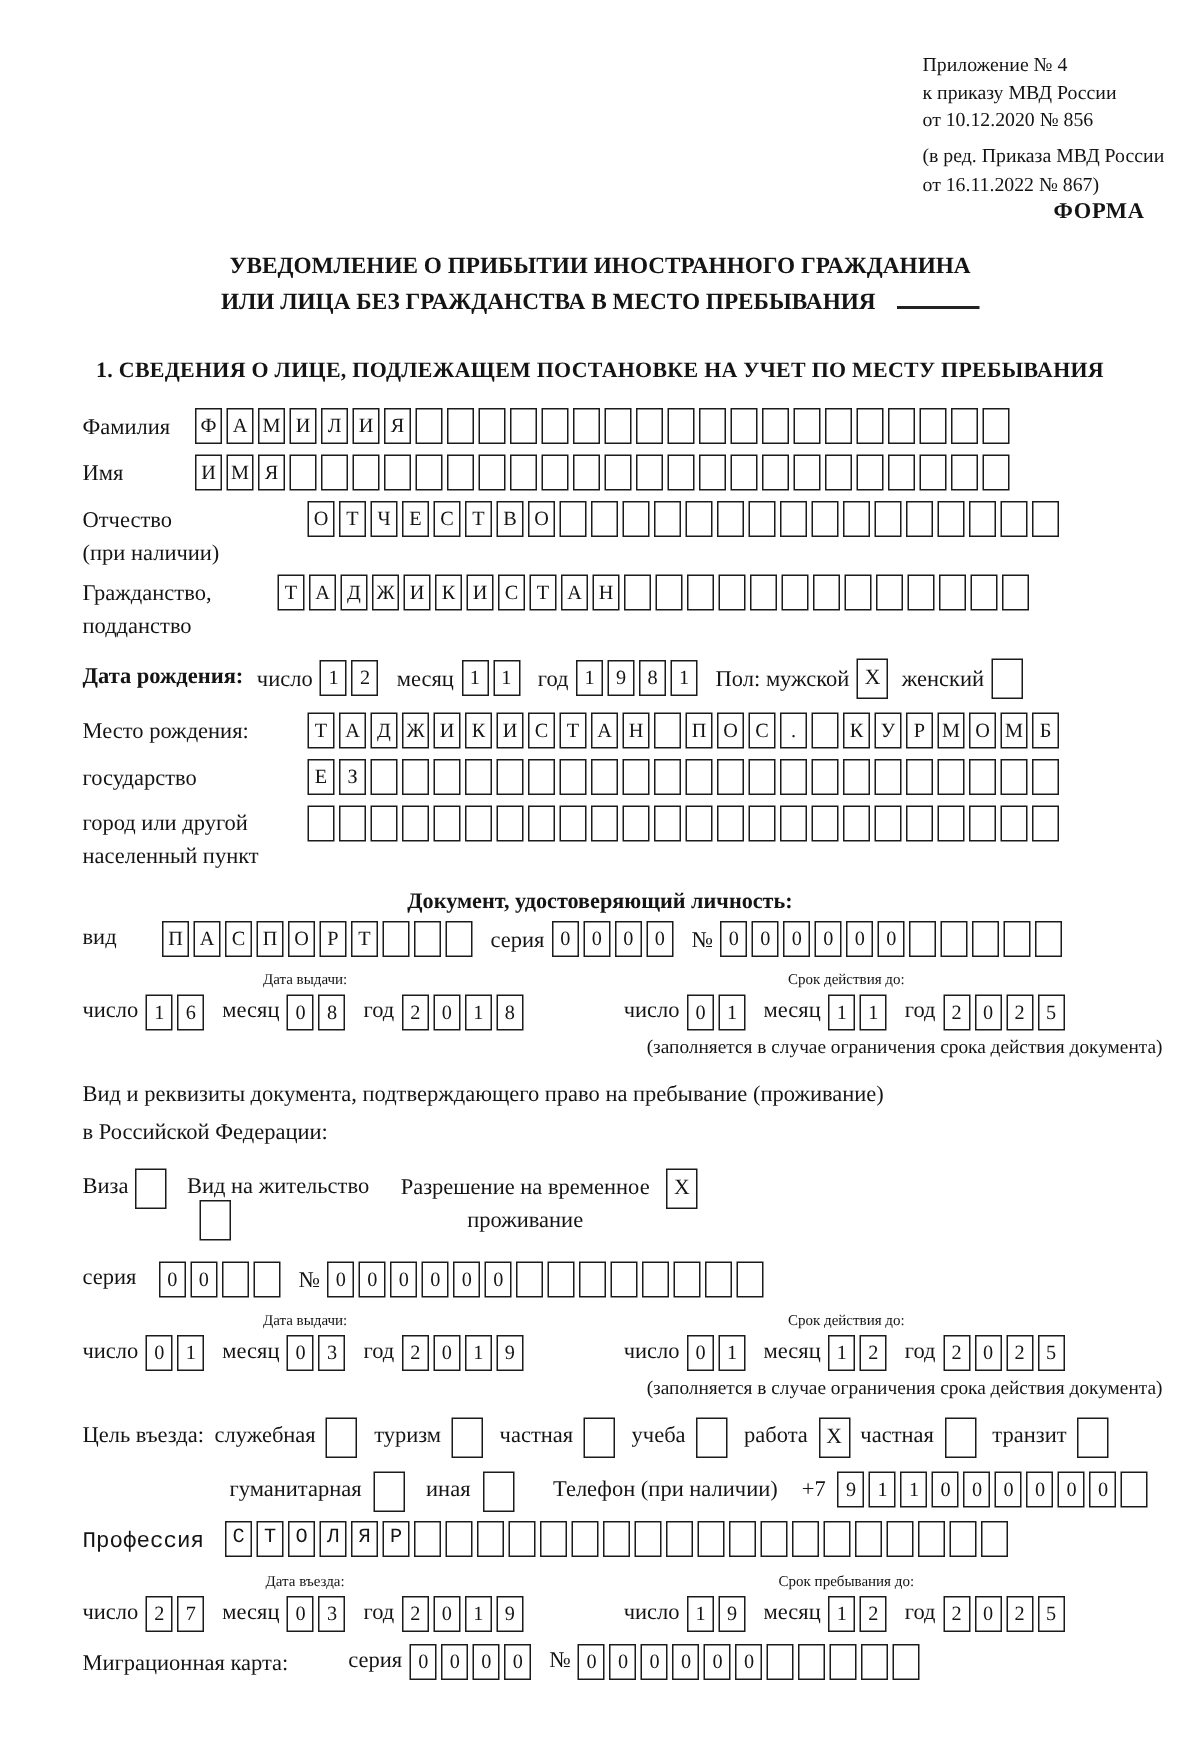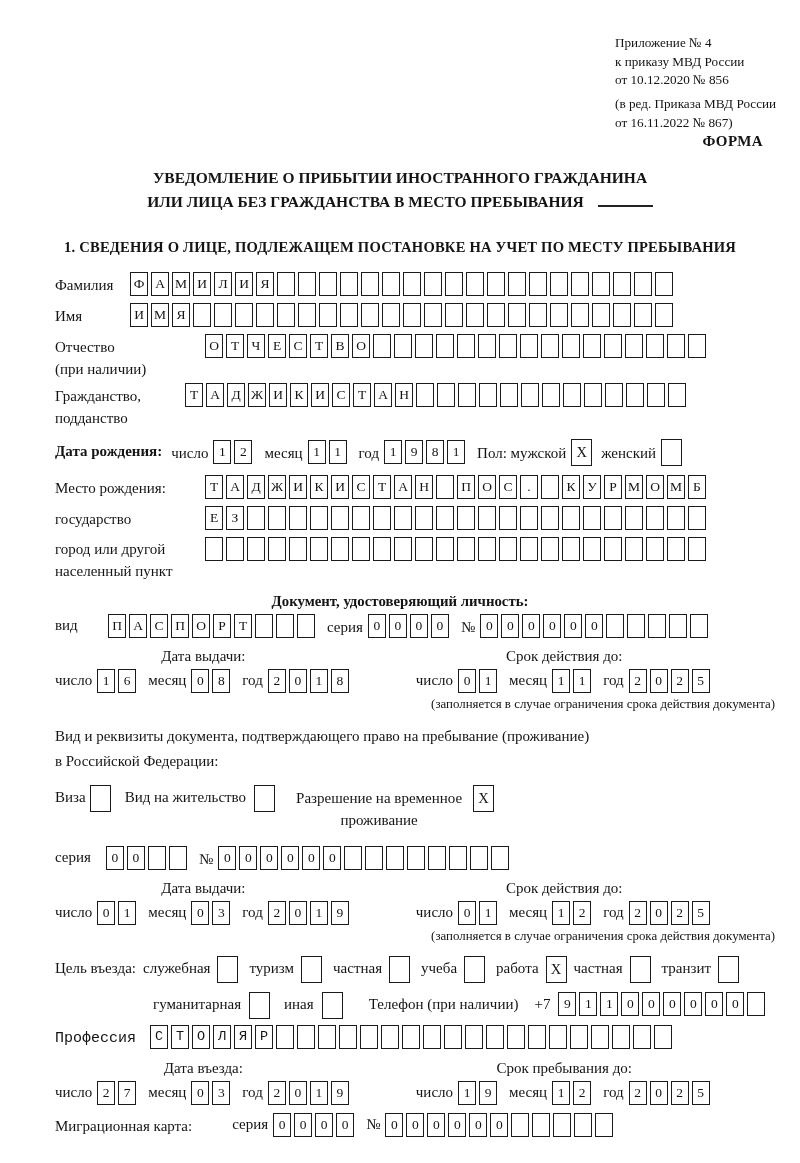--- a/index.html
+++ b/index.html
@@ -41,35 +41,35 @@
     display:inline-block; width:21px; height:27px; border:1.7px solid #1b1b1b;
     text-align:center; line-height:25px; font-size:14.5px; flex:none; background:#fff;
   }
 
   .dlabel { padding:3px 5px 0 9px; flex:none; }
   .dlabel.first { padding-left:0; }
 
   .doc-h { text-align:center; font-weight:bold; font-size:14.8px; margin-top:10px; margin-left:-30px; }
 
   .dpair { display:flex; margin-top:10px; }
-  .dp-title { text-align:center; font-size:15px; margin-bottom:4px; }
+  .dp-title { text-align:center; font-size:10px; margin-bottom:4px; }
   .dp-row { display:flex; align-items:flex-start; }
   .dp-right { margin-left:64px; }
   .note { text-align:right; font-size:12.9px; margin-top:4px; padding-right:0; }
 
   .intro { margin-top:12px; line-height:1.7; }
 
   .opts { display:flex; align-items:flex-start; margin-top:10px; }
   .opt { display:flex; align-items:flex-start; }
   .opt .olabel { padding-top:4px; }
   .opt .olabel-multi { text-align:center; line-height:1.5; padding-top:2px; }
   .opt .checkbox { margin-left:8px; }
   .wm165 { width:172px; }
   .wm175 { width:178px; }
-  .ml14 { margin-left:14px; } .ml18 { margin-left:18px; } .ml22 { margin-left:22px; }
+  .ml14 { margin-left:14px;flex-direction:column; } .ml18 { margin-left:18px; } .ml22 { margin-left:22px; }
 
   .purpose-row { display:flex; align-items:flex-start; margin-top:12px; }
   .purpose-row .plabel { padding:4px 7px 0 0; flex:none; }
   .purpose-row .checkbox { margin-right:11px; }
   .phone-row { display:flex; align-items:flex-start; margin-top:9px; margin-left:98px; }
   .phone-prefix { padding:4px 8px 0 16px; }
 
   .mig-row { display:flex; align-items:flex-start; margin-top:8px; }
 </style>
 </head>

